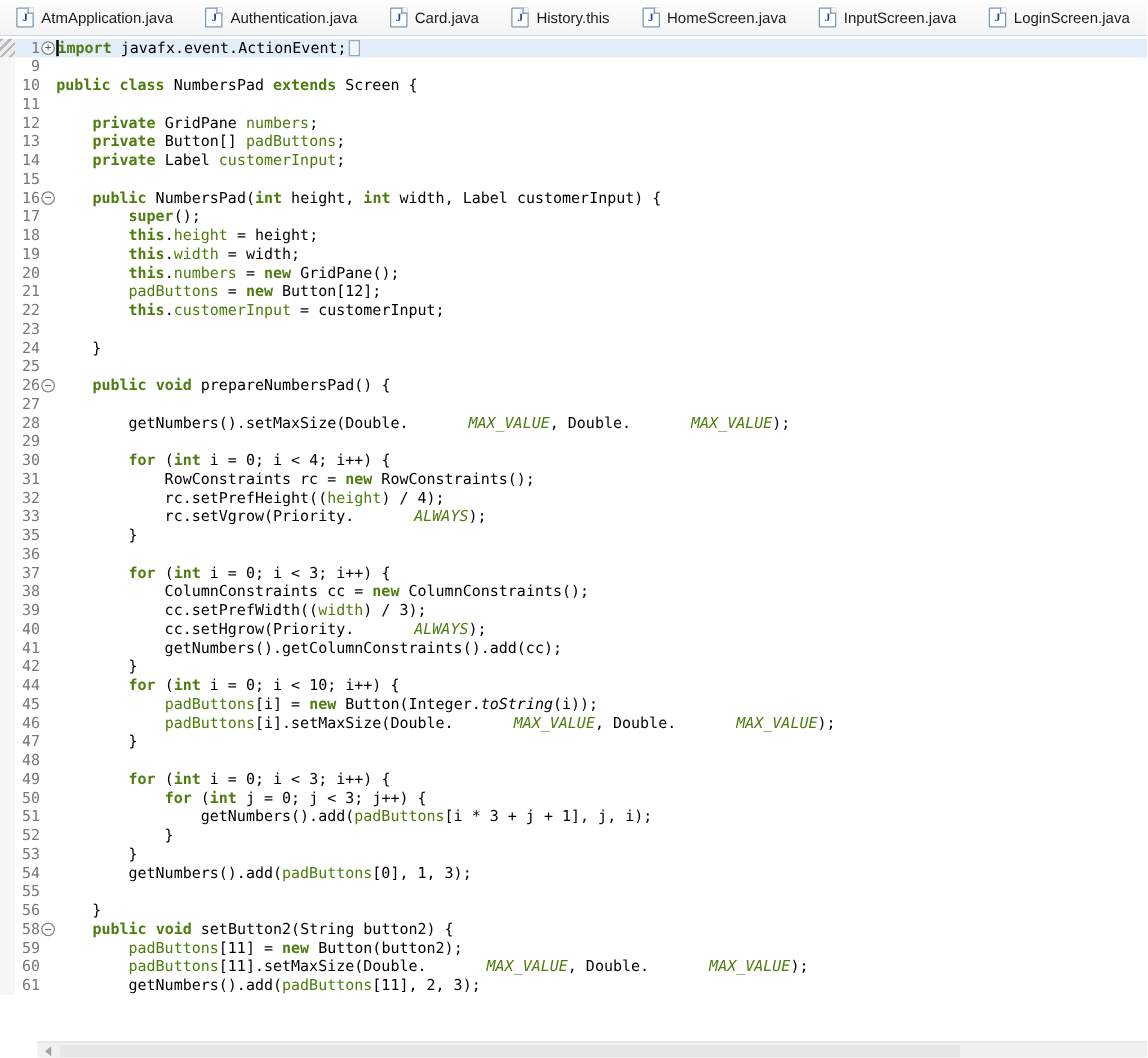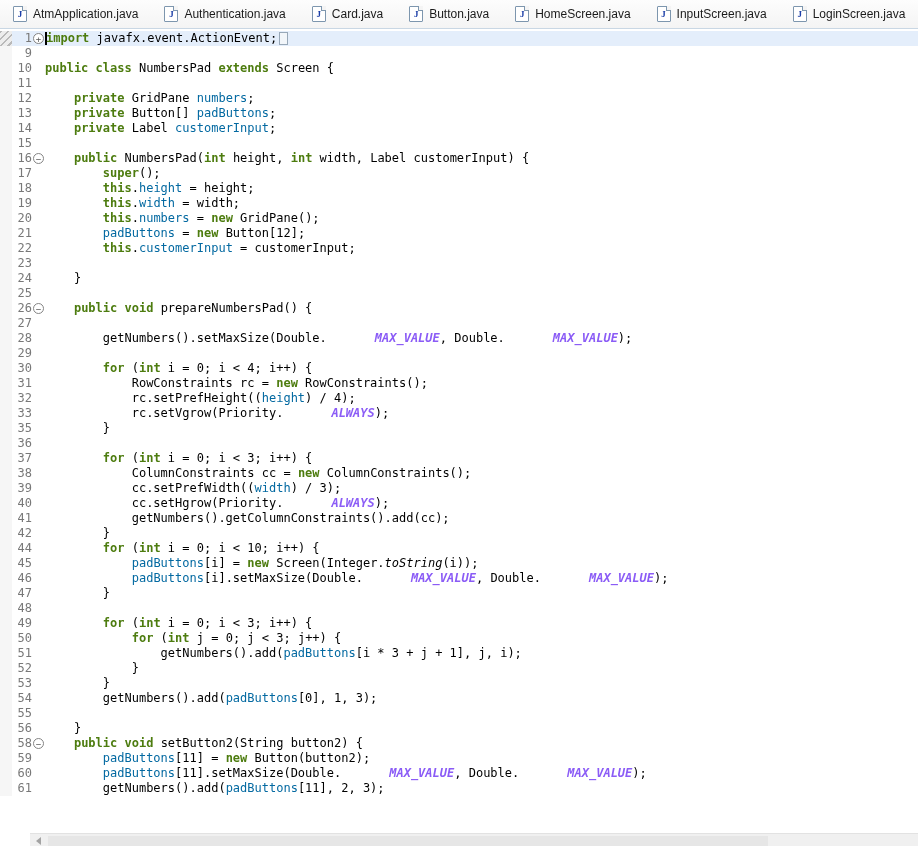--- a/index.html
+++ b/index.html
@@ -23,22 +23,22 @@
   .linebody{flex:1;display:flex;min-width:0;}
   .linebody.hl{background:#e4eefb;}
   .num{width:20px;flex:0 0 auto;text-align:right;color:#787878;font-size:12px;}
   .fold{width:13px;flex:0 0 auto;display:flex;align-items:center;justify-content:center;}
   .foldicon{width:9px;height:9px;border:1px solid #848484;border-radius:50%;background:#fff;color:#5a5a5a;
     font-size:9px;line-height:8px;text-align:center;display:flex;align-items:center;justify-content:center;
     font-family:"DejaVu Sans Mono",monospace;cursor:default;}
   .code{flex:1;white-space:pre;color:#000;min-width:0;}
   .code span{white-space:pre;}
   .tk-k{color:#4d7c0f;font-weight:bold;}
-  .tk-f{color:#0369a1;}
-  .tk-s{color:#8b5cf6;font-weight:bold;font-style:italic;padding-left:48px;}
+  .tk-f{color:#4d7c0f;}
+  .tk-s{color:#4d7c0f;font-weight:normal;font-style:italic;padding-left:48px;}
   .tk-m{font-style:italic;text-align:right;}
   .caret{display:inline-block;width:2px;height:13px;background:#000;vertical-align:middle;margin-right:-1px;}
   .foldbox{display:inline-block;width:7px;height:11px;border:1px solid #98a8b8;vertical-align:middle;
     margin-left:2px;background:#f2f6fa;}
   
   .hscroll{position:absolute;left:30px;right:0;bottom:0;height:14px;background:#f0f0f0;
     border-top:1px solid #e2e2e2;display:flex;align-items:center;}
   .harrow{width:16px;height:14px;display:flex;align-items:center;justify-content:center;}
   .harrow .tri{width:0;height:0;border-top:4px solid transparent;border-bottom:4px solid transparent;
     border-right:5px solid #a3a3a3;}
@@ -63,21 +63,21 @@
     <div class="tab">
       <span class="jicon">
         <span>J</span>
       </span>
       <span>Card.java</span>
     </div>
     <div class="tab">
       <span class="jicon">
         <span>J</span>
       </span>
-      <span>Button.java</span>
+      <span>History.this</span>
     </div>
     <div class="tab">
       <span class="jicon">
         <span>J</span>
       </span>
       <span>HomeScreen.java</span>
     </div>
     <div class="tab">
       <span class="jicon">
         <span>J</span>
@@ -377,21 +377,21 @@
         <div class="num">44</div>
         <div class="fold"></div>
         <div class="code"><span class="tk-p">        </span><span class="tk-k">for</span><span class="tk-p"> (</span><span class="tk-k">int</span><span class="tk-p"> i = 0; i &lt; 10; i++) {</span></div>
       </div>
     </div>
     <div class="line">
       <div class="marker"></div>
       <div class="linebody">
         <div class="num">45</div>
         <div class="fold"></div>
-        <div class="code"><span class="tk-p">            </span><span class="tk-f">padButtons</span><span class="tk-p">[i] = </span><span class="tk-k">new</span><span class="tk-p"> Screen(Integer.</span><span class="tk-m">toString</span><span class="tk-p">(i));</span></div>
+        <div class="code"><span class="tk-p">            </span><span class="tk-f">padButtons</span><span class="tk-p">[i] = </span><span class="tk-k">new</span><span class="tk-p"> Button(Integer.</span><span class="tk-m">toString</span><span class="tk-p">(i));</span></div>
       </div>
     </div>
     <div class="line">
       <div class="marker"></div>
       <div class="linebody">
         <div class="num">46</div>
         <div class="fold"></div>
         <div class="code"><span class="tk-p">            </span><span class="tk-f">padButtons</span><span class="tk-p">[i].setMaxSize(Double.</span><span class="tk-s">MAX_VALUE</span><span class="tk-p">, Double.</span><span class="tk-s">MAX_VALUE</span><span class="tk-p">);</span></div>
       </div>
     </div>

